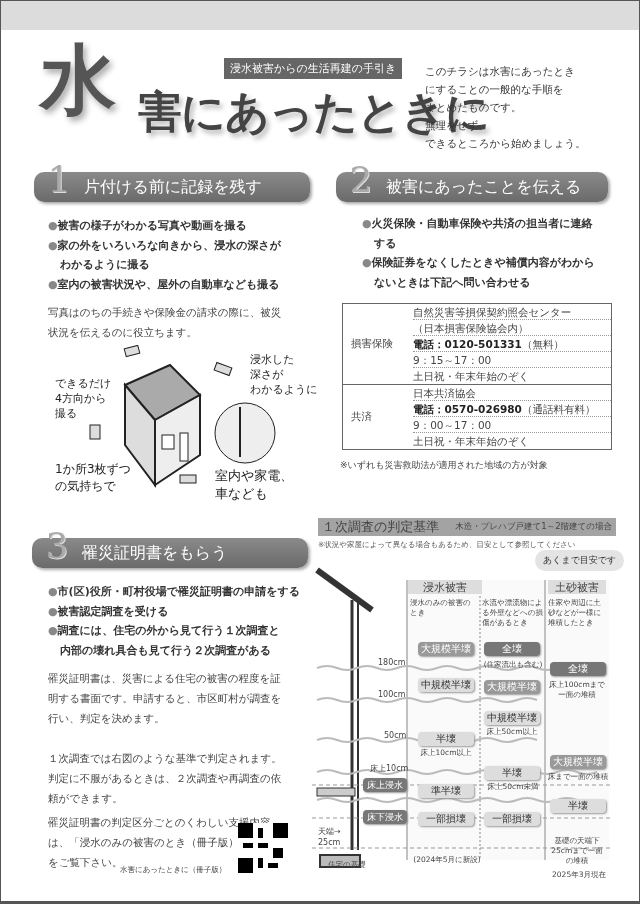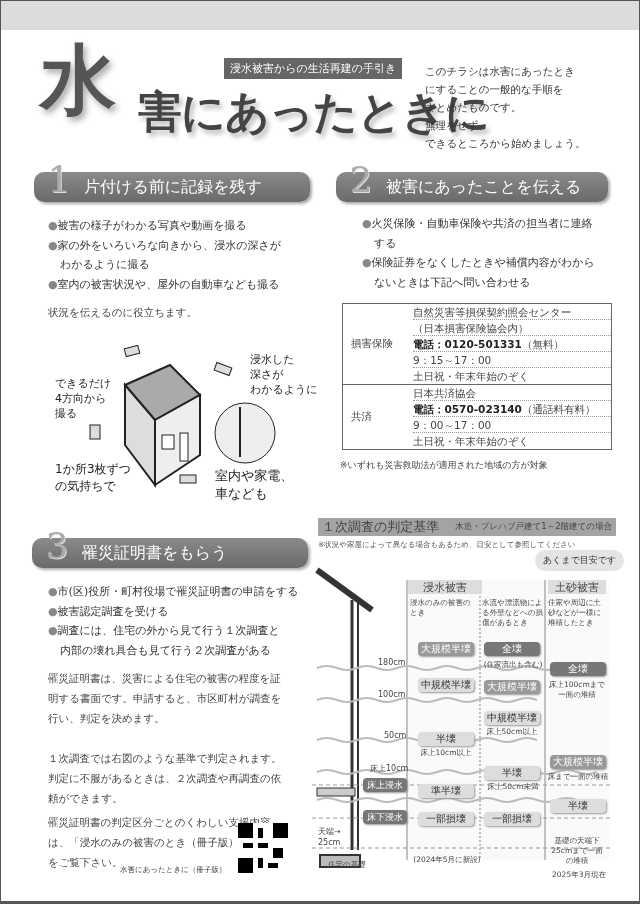--- a/index.html
+++ b/index.html
@@ -5,21 +5,21 @@
 *{box-sizing:border-box;margin:0;padding:0}
 body{width:640px;height:904px;background:#fff;font-family:"DejaVu Sans",sans-serif;color:#333;position:relative;overflow:hidden}
 .frame{position:absolute;left:0;top:0;width:640px;height:904px;border:1px solid #555;border-bottom:3px solid #555}
 .topbar{position:absolute;left:1px;top:1px;width:638px;height:29px;background:#dcdcdc}
 .big-mizu{position:absolute;left:40px;top:42px;font-size:76px;font-weight:bold;color:#555;text-shadow:3px 4px 6px #aaa;line-height:1}
 .title-rest{position:absolute;left:138px;top:90px;font-size:44px;font-weight:bold;color:#444;text-shadow:3px 4px 5px #bbb;line-height:1;letter-spacing:-1px}
 .subtitle{position:absolute;left:224px;top:58px;background:#666;color:#fff;font-size:11px;padding:3px 6px}
 .intro{position:absolute;left:425px;top:62px;font-size:10.5px;line-height:18px;color:#333}
 .sec-head{position:absolute;height:30px;background:linear-gradient(#8a8a8a,#6a6a6a);border-radius:10px;color:#fff;font-size:16px;display:flex;align-items:center;box-shadow:2px 2px 3px #aaa}
 .sec-num{font-size:36px;color:#aaa;font-family:"DejaVu Serif",serif;width:50px;text-align:center;margin-top:-16px;text-shadow:1px 1px 0 #ddd}
-.bullets{position:absolute;font-size:11px;font-weight:normal;line-height:19.5px;color:#333}
+.bullets{position:absolute;font-size:11px;font-weight:bold;line-height:19.5px;color:#333}
 .bullets div .dot{color:#888}
 .indent{padding-left:12px}
 .para{position:absolute;font-size:10.5px;line-height:20px;color:#444}
 .illus{position:absolute;left:50px;top:345px;width:270px;height:160px}
 .contact{position:absolute;left:342px;top:303px;width:270px;border:1px solid #666;font-size:10.5px}
 .crow{display:flex;border-bottom:1px solid #666}
 .crow:last-child{border-bottom:none}
 .clabel{width:70px;display:flex;align-items:center;padding-left:8px;color:#444}
 .cvals{flex:1}
 .cvals div{height:16px;line-height:16px;border-bottom:1px dotted #999;color:#444}
@@ -60,20 +60,21 @@
  <span class="sec-num">1</span>
  <span>片付ける前に記録を残す</span>
 </div>
 <div class="bullets" style="left:48px;top:216px">
  <div><span class="dot">●</span><span>被害の様子がわかる写真や動画を撮る</span></div>
  <div><span class="dot">●</span><span>家の外をいろいろな向きから、浸水の深さが</span></div>
  <div class="indent">わかるように撮る</div>
  <div><span class="dot">●</span><span>室内の被害状況や、屋外の自動車なども撮る</span></div>
 </div>
 <div class="para" style="left:48px;top:302px">
+ <div>写真はのちの手続きや保険金の請求の際に、被災</div>
     <div>状況を伝えるのに役立ちます。</div>
 </div>
 <svg class="illus" viewBox="0 0 270 160">
  <polygon points="75,40 120,20 150,50 105,75" fill="#aaa" stroke="#222" stroke-width="2"></polygon>
  <polygon points="75,40 105,75 105,140 75,100" fill="#ddd" stroke="#222" stroke-width="2"></polygon>
  <polygon points="105,75 150,50 150,110 105,140" fill="#eee" stroke="#222" stroke-width="2"></polygon>
  <rect x="112" y="90" width="12" height="14" fill="#fff" stroke="#222"></rect>
  <rect x="130" y="88" width="8" height="28" fill="#fff" stroke="#222"></rect>
  <circle cx="195" cy="88" r="30" fill="#eee" stroke="#222"></circle>
  <line x1="190" y1="62" x2="190" y2="112" stroke="#222" stroke-width="2"></line>
@@ -111,21 +112,21 @@
    <div>（日本損害保険協会内）</div>
    <div><b>電話：0120-501331</b><span>（無料）</span></div>
    <div>9：15～17：00</div>
    <div>土日祝・年末年始のぞく</div>
   </div>
  </div>
  <div class="crow">
   <div class="clabel">共済</div>
   <div class="cvals">
    <div>日本共済協会</div>
-   <div><b>電話：0570-023140</b><span>（通話料有料）</span></div>
+   <div><b>電話：0570-026980</b><span>（通話料有料）</span></div>
    <div>9：00～17：00</div>
    <div>土日祝・年末年始のぞく</div>
   </div>
  </div>
 </div>
 <div class="note">※いずれも災害救助法が適用された地域の方が対象</div>
 
 <div class="sec-head" style="left:32px;top:538px;width:276px">
  <span class="sec-num">3</span>
  <span>罹災証明書をもらう</span>

